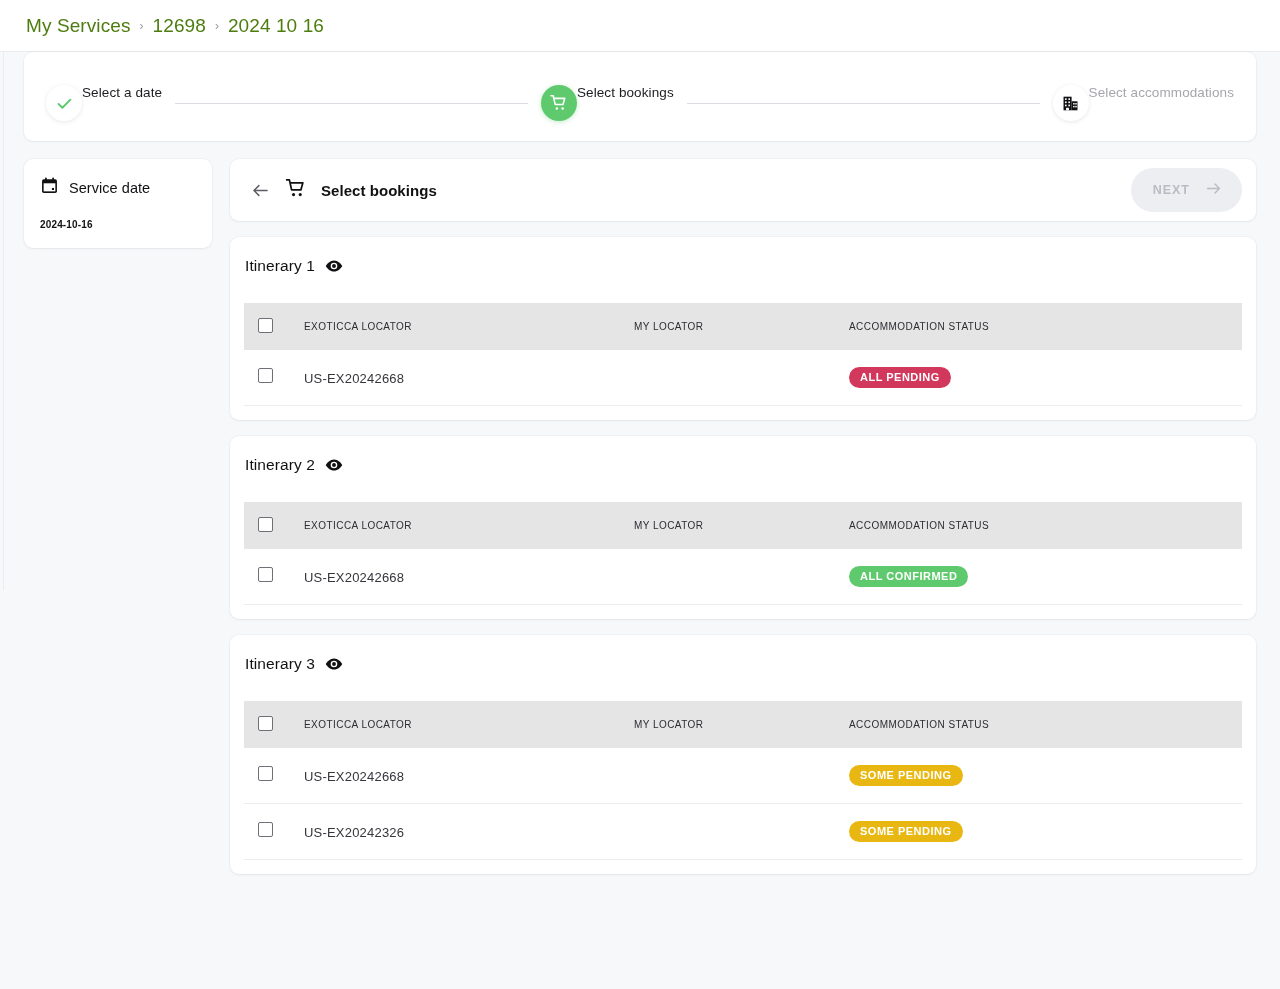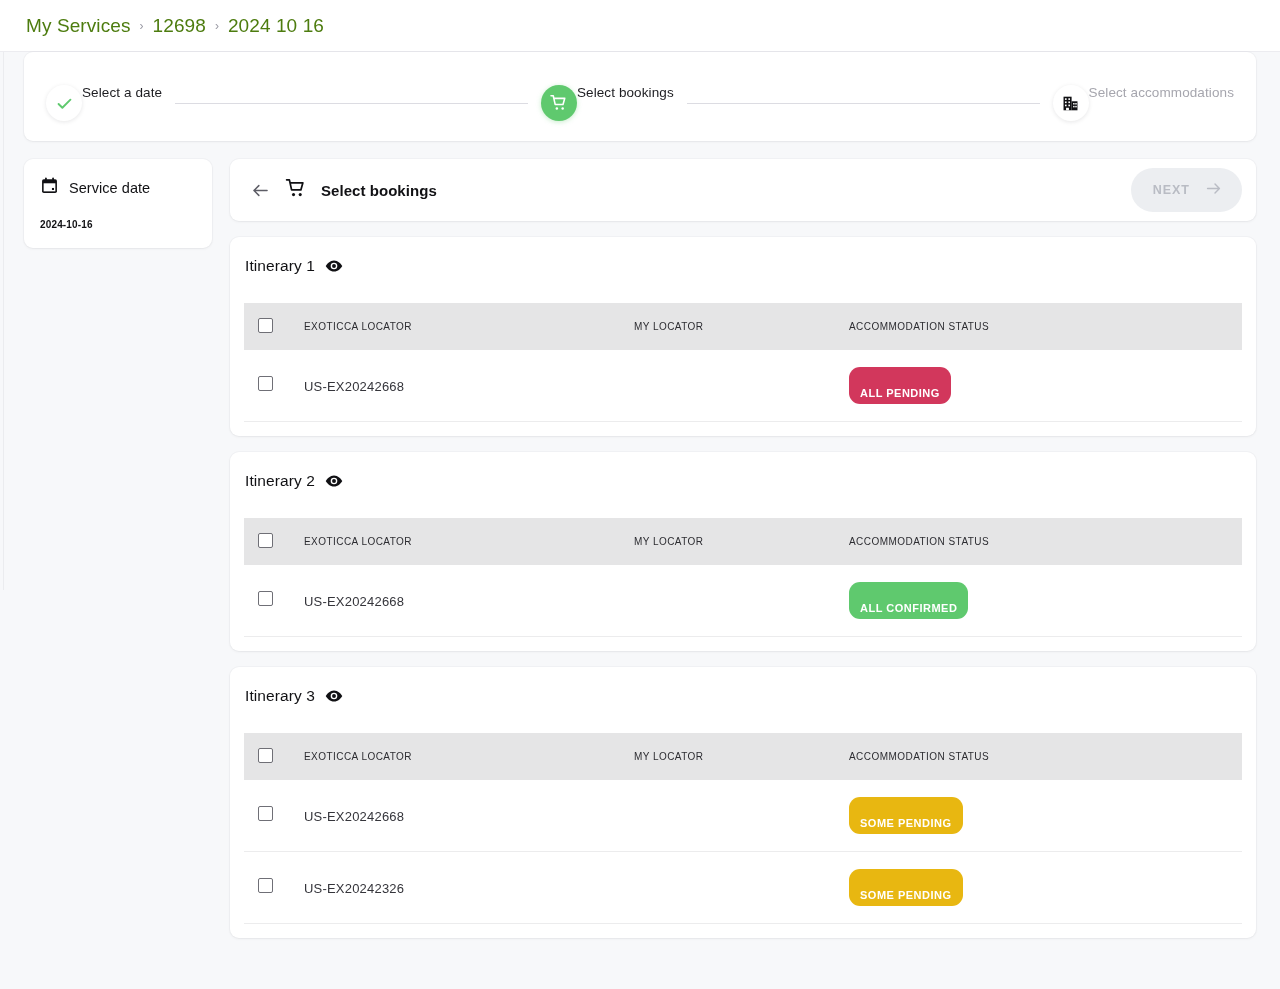--- a/index.html
+++ b/index.html
@@ -175,21 +175,21 @@
     display: inline-block;
     cursor: pointer;
   }
   th .chk { border-color: #6f6f76; }
 
   .loc-text { font-size: 13px; color: #35353b; letter-spacing: .2px; }
 
   .badge {
     display: inline-block;
     border-radius: 11px;
-    padding: 20px 11px 5px 11px;
+    padding: 4px 11px 5px 11px;
     font-size: 11px;
     font-weight: 700;
     letter-spacing: .5px;
     color: #fff;
     white-space: nowrap;
   }
   .badge.red    { background: #d2375c; }
   .badge.green  { background: #5fc96e; }
   .badge.yellow { background: #e8b711; }
 </style>

